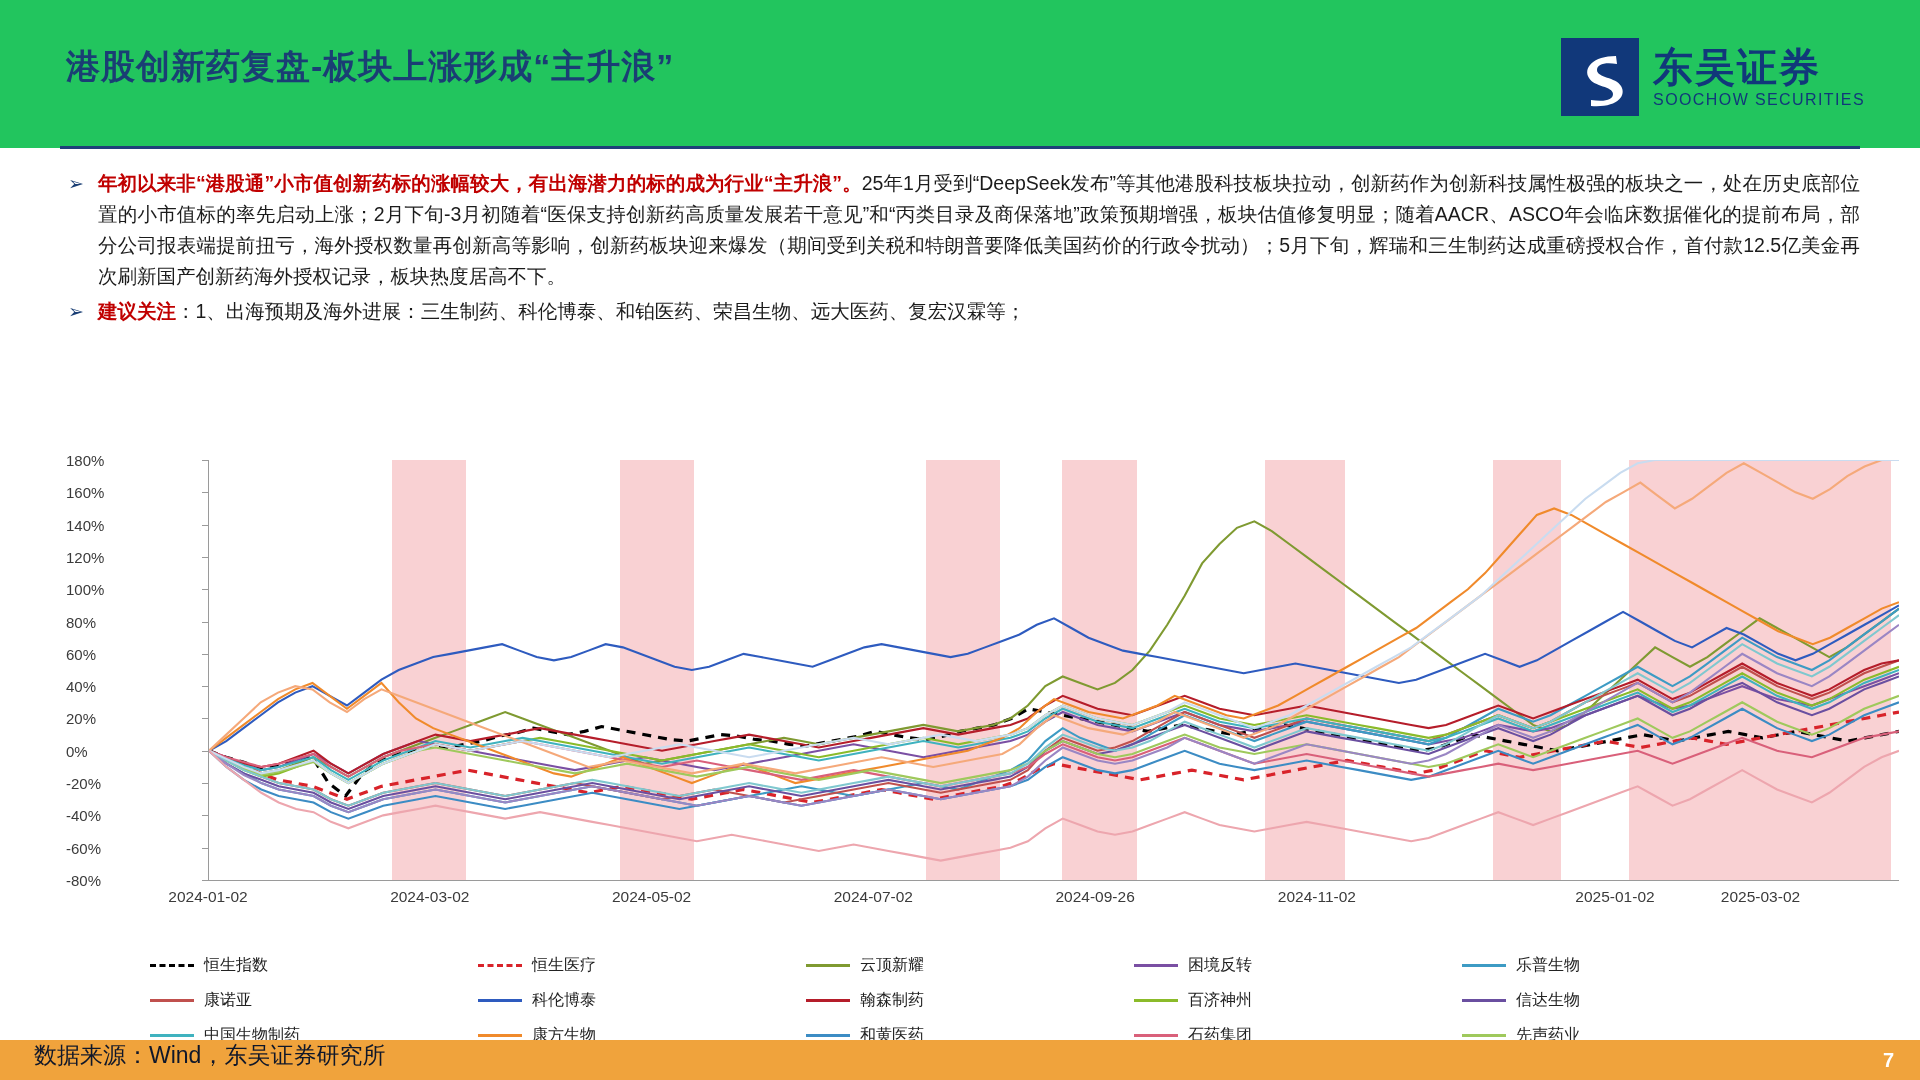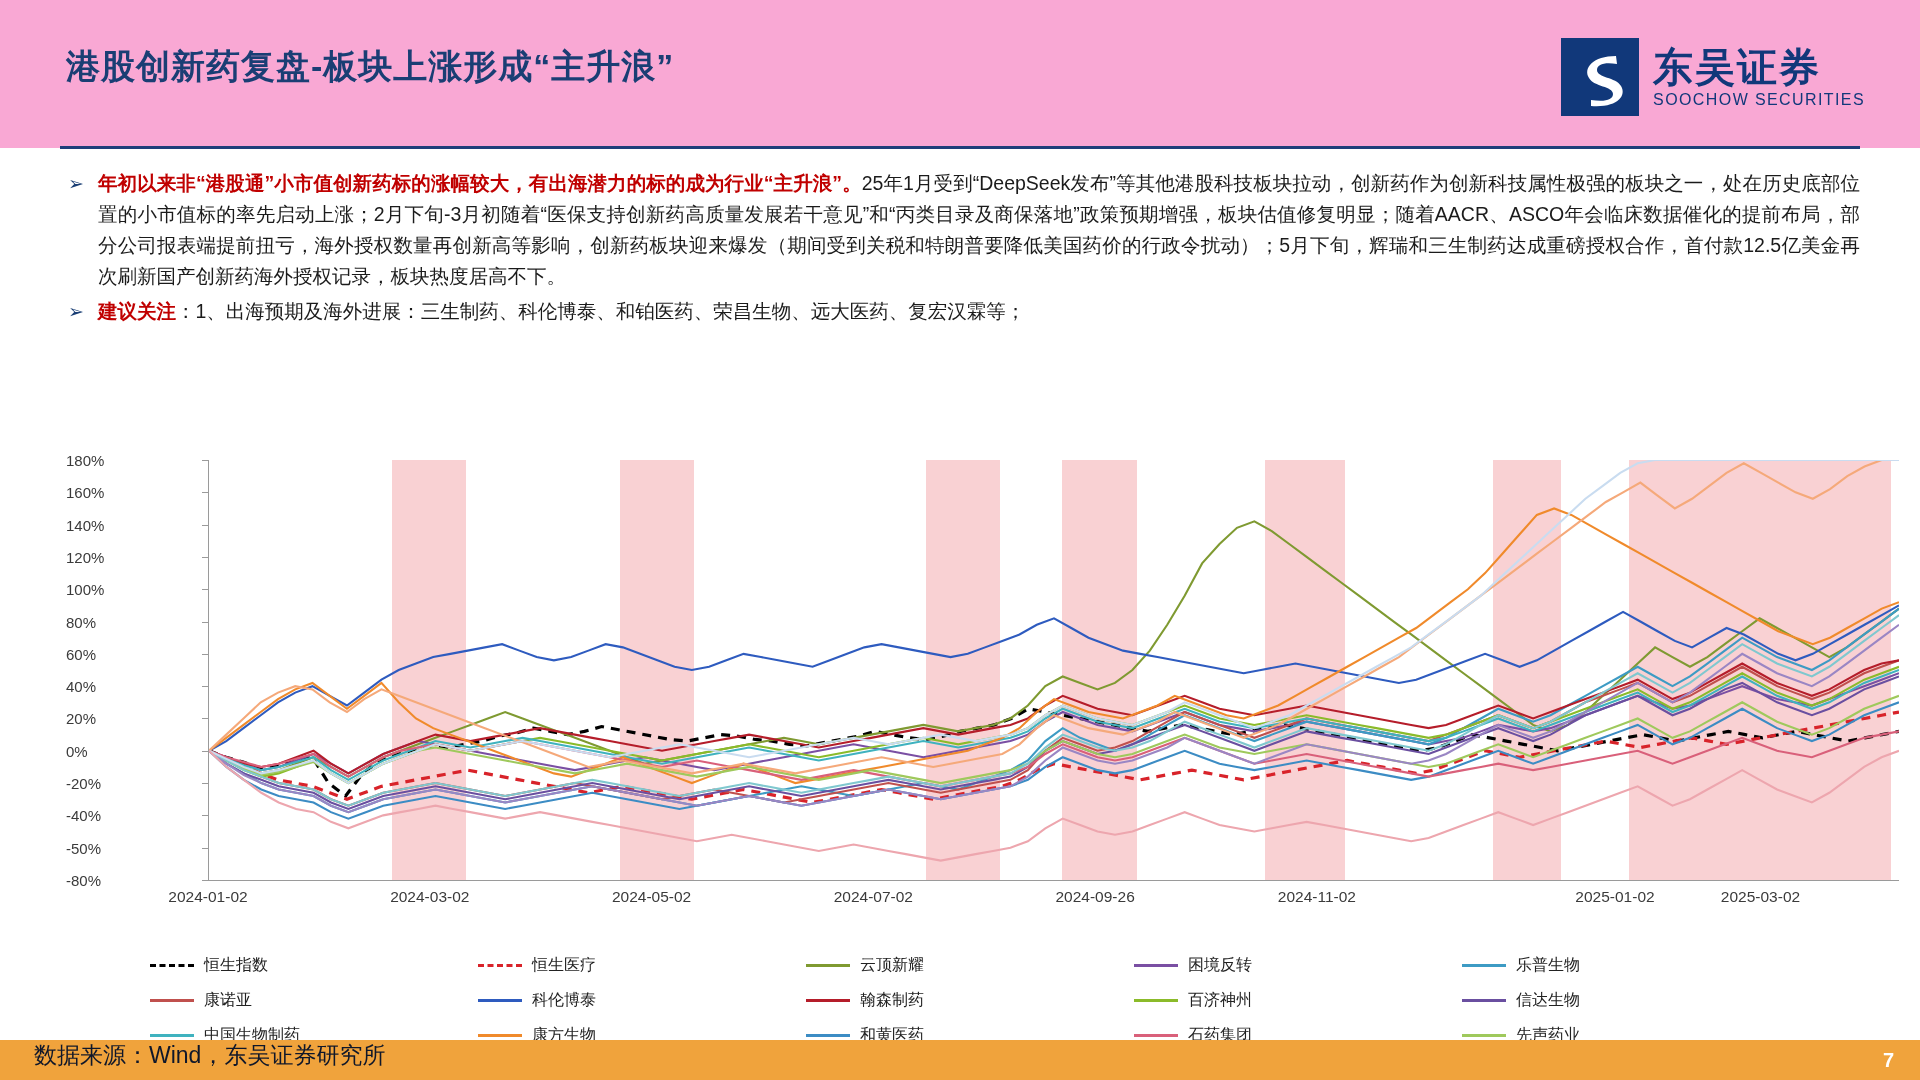--- a/index.html
+++ b/index.html
@@ -6,21 +6,21 @@
   body{
     width:1920px;height:1080px;
     background:#ffffff;
     font-family:"Liberation Sans","DejaVu Sans",sans-serif;
     overflow:hidden;
     position:relative;
   }
   
   .header{
     position:absolute;left:0;top:0;width:1920px;height:148px;
-    background:#f9a8d4;
+    background:#22c55e;
   }
   .header-rule{
     position:absolute;left:60px;top:146px;width:1800px;height:3px;background:#1f3f7a;
   }
   .page-title{
     position:absolute;left:66px;top:44px;
     font-size:34px;font-weight:bold;color:#1a3e74;
     letter-spacing:1px;
     white-space:nowrap;
   }
@@ -125,21 +125,21 @@
     <div class="para">
       <span class="rec-label">建议关注</span><span>：1、出海预期及海外进展：三生制药、科伦博泰、和铂医药、荣昌生物、远大医药、复宏汉霖等；</span>
     </div>
   </div>
 </div>
 
 <div class="chart-wrap">
   <div id="yaxis-labels">
       <div class="ylab" style="top: 428px;">-80%</div>
       <div class="ytick" style="top: 428px;"></div>
-      <div class="ylab" style="top: 395.692px;">-50%</div>
+      <div class="ylab" style="top: 395.692px;">-60%</div>
       <div class="ytick" style="top: 395.692px;"></div>
       <div class="ylab" style="top: 363.385px;">-40%</div>
       <div class="ytick" style="top: 363.385px;"></div>
       <div class="ylab" style="top: 331.077px;">-20%</div>
       <div class="ytick" style="top: 331.077px;"></div>
       <div class="ylab" style="top: 298.769px;">0%</div>
       <div class="ytick" style="top: 298.769px;"></div>
       <div class="ylab" style="top: 266.462px;">20%</div>
       <div class="ytick" style="top: 266.462px;"></div>
       <div class="ylab" style="top: 234.154px;">40%</div>

